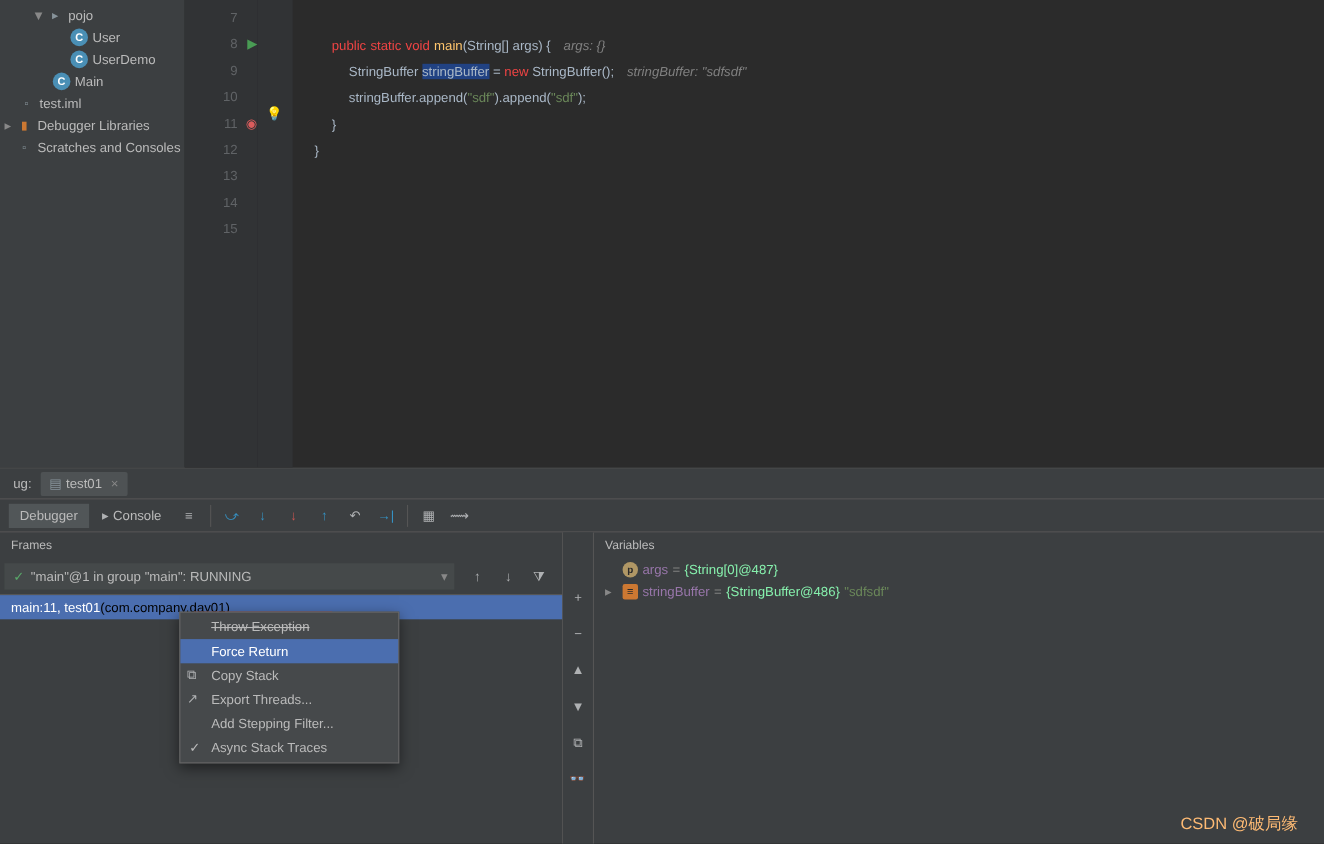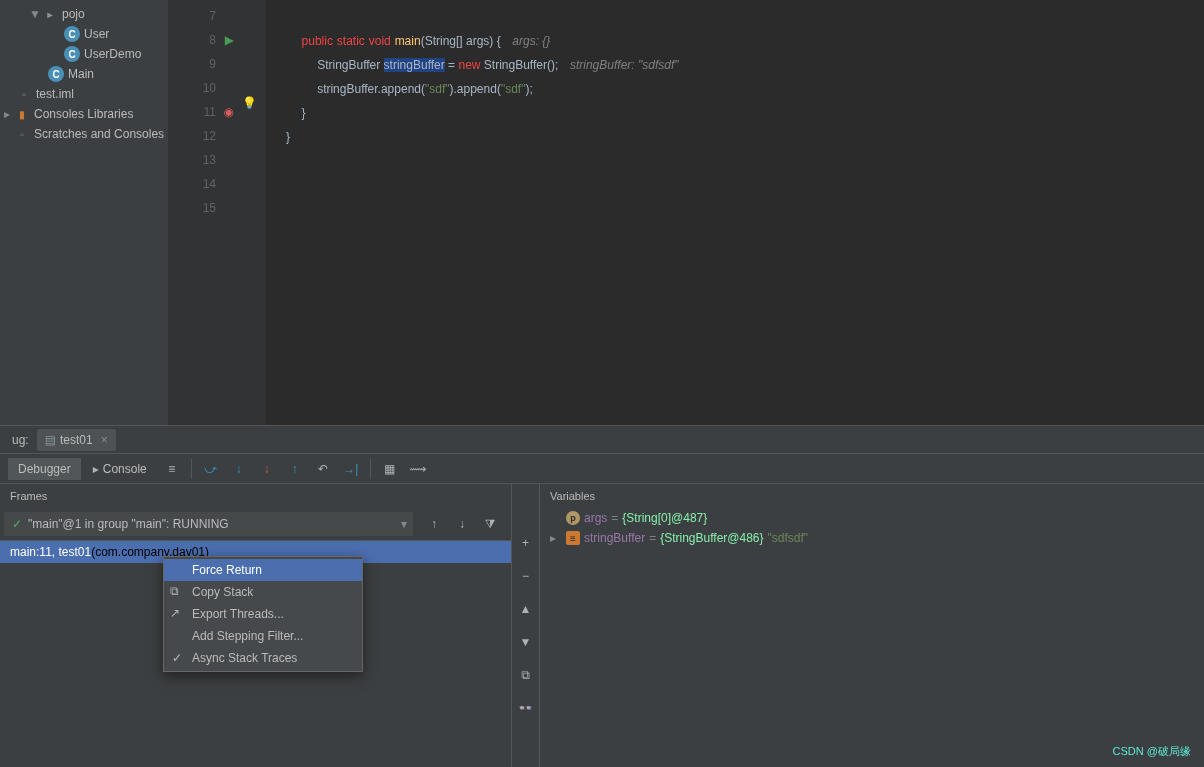--- a/index.html
+++ b/index.html
@@ -61,21 +61,21 @@
 .var-eq{color:#808080}
 .var-val{color:#86efac}
 .var-str{color:#6a8759}
 .expand-arrow{color:#888;width:12px}
 .context-menu{position:absolute;background:#46494b;border:1px solid #666;box-shadow:0 4px 12px rgba(0,0,0,0.5);z-index:100;min-width:200px;padding:2px 0}
 .menu-item{padding:4px 24px 4px 28px;color:#bbb;cursor:pointer;position:relative}
 .menu-item.hover{background:#4b6eaf;color:#ffffff}
 .menu-icon{position:absolute;left:6px;top:3px;width:16px;color:#afb1b3}
 .menu-check{position:absolute;left:8px}
 .red-box{position:absolute;border:2px solid #e74c3c;pointer-events:none}
-.watermark{position:absolute;bottom:8px;right:13px;color:#5eead4;font-size:11px}
+.watermark{position:absolute;bottom:8px;right:24px;color:#fdba74;font-size:15px}
 </style>
 </head>
 <body>
 
 <div class="main-split">
   <div class="project-tree">
     <div class="tree-item" style="padding-left:28px">
       <span class="tree-arrow">▼</span>
       <span class="tree-icon folder-icon">▸</span>
       <span>pojo</span>
@@ -92,21 +92,21 @@
       <span class="tree-icon class-icon">C</span>
       <span>Main</span>
     </div>
     <div class="tree-item" style="padding-left:16px">
       <span class="tree-icon file-icon">▫</span>
       <span>test.iml</span>
     </div>
     <div class="tree-item" style="padding-left:0px">
       <span class="tree-arrow">▸</span>
       <span class="tree-icon lib-icon">▮</span>
-      <span>Consoles Libraries</span>
+      <span>Debugger Libraries</span>
     </div>
     <div class="tree-item" style="padding-left:0px">
       <span class="tree-arrow"></span>
       <span class="tree-icon file-icon">▫</span>
       <span>Scratches and Consoles</span>
     </div>
   </div>
 
   <div class="editor-area">
     <div class="gutter">
@@ -214,20 +214,21 @@
             <span class="var-eq"> = </span>
             <span class="var-val">{StringBuffer@486} </span>
             <span class="var-str">"sdfsdf"</span>
         </div>
       </div>
     </div>
   </div>
 </div>
 
 <div class="context-menu" style="left:163px;top:556px">
+  <div class="menu-item" style="text-decoration:line-through"><span>Throw Exception</span></div>
   <div class="menu-item hover"><span>Force Return</span></div>
   <div class="menu-item"><span class="menu-icon">⧉</span><span>Copy Stack</span></div>
   <div class="menu-item"><span class="menu-icon">↗</span><span>Export Threads...</span></div>
   <div class="menu-item"><span>Add Stepping Filter...</span></div>
   <div class="menu-item"><span class="menu-check">✓</span><span>Async Stack Traces</span></div>
 </div>
 
 <div class="red-box" style="left:176px;top:556px;width:126px;height:40px"></div>
 
 <div class="watermark">CSDN @破局缘</div>

